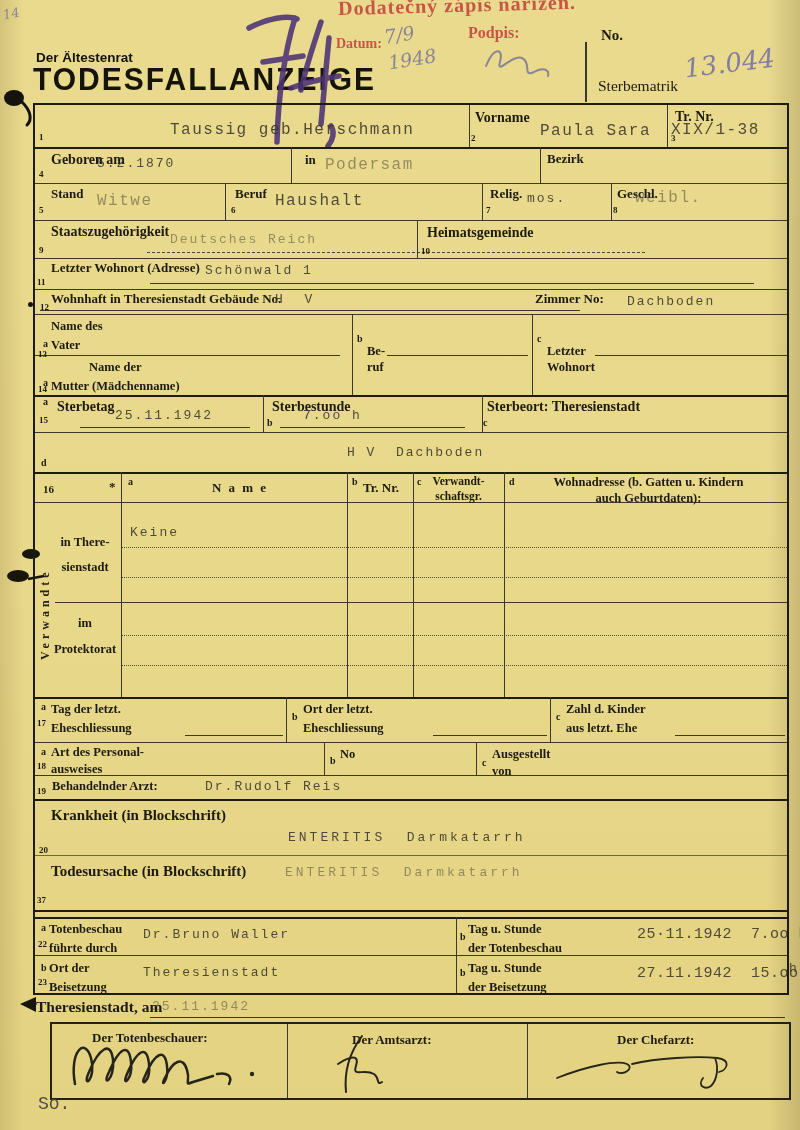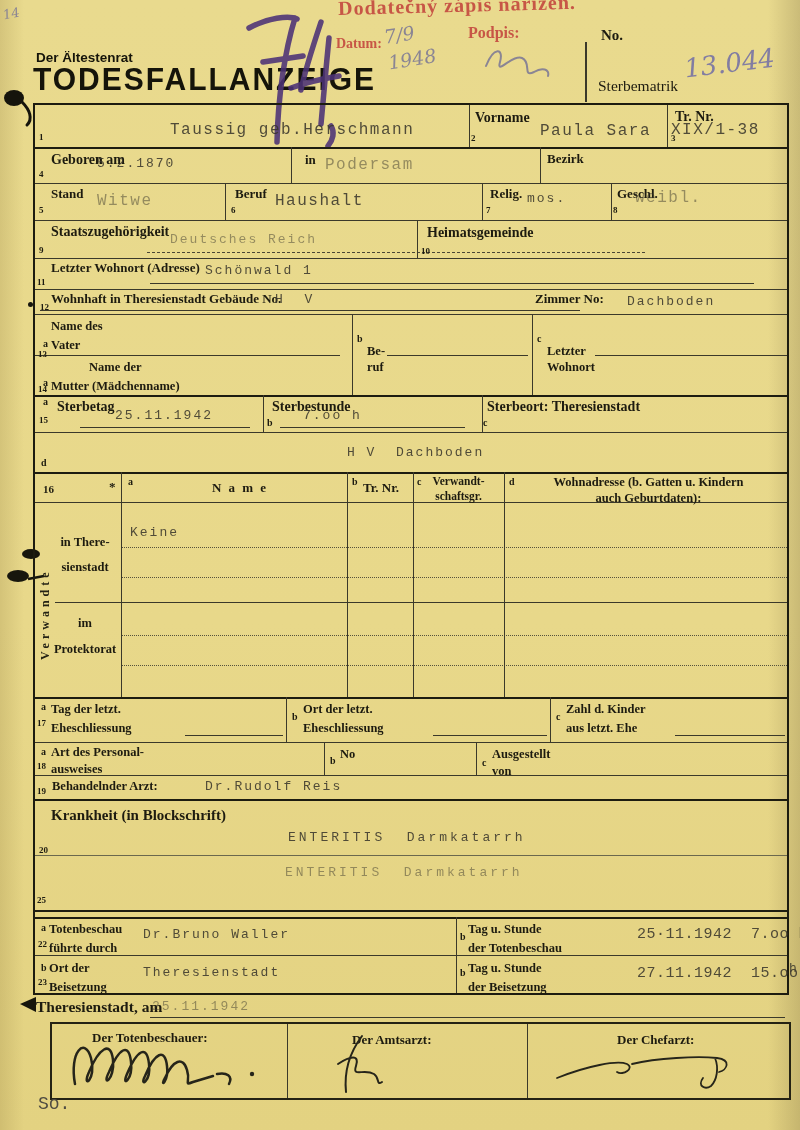--- a/index.html
+++ b/index.html
@@ -260,21 +260,22 @@
     <div class="abs lbl sm" style="left:457px;top:641px;line-height:1.35;">Ausgestellt
 von</div>
 
     <div class="abs num" style="left:2px;top:681px;">19</div>
     <div class="abs lbl sm" style="left:17px;top:673px;">Behandelnder Arzt:</div>
     <div class="abs typed lg" style="left:170px;top:674px;">Dr.Rudolf Reis</div>
 
     <div class="abs lbl big" style="left:16px;top:701px;">Krankheit (in Blockschrift)</div>
     <div class="abs num" style="left:4px;top:740px;">20</div>
     <div class="abs typed lg" style="left:253px;top:725px;letter-spacing:3px;">ENTERITIS  Darmkatarrh</div>
-    <div class="abs num" style="left:2px;top:790px;">25</div>
+    <div class="abs lbl big" style="left:16px;top:757px;">Todesursache (in Blockschrift)</div>
+    <div class="abs num" style="left:2px;top:790px;">37</div>
     <div class="abs typed lg faded" style="left:250px;top:760px;letter-spacing:3px;">ENTERITIS  Darmkatarrh</div>
 
     <div class="abs sub" style="left:6px;top:817px;">a</div>
     <div class="abs num" style="left:3px;top:834px;">22</div>
     <div class="abs lbl sm" style="left:14px;top:815px;line-height:1.5;">Totenbeschau
 führte durch</div>
     <div class="abs typed lg" style="left:108px;top:822px;">Dr.Bruno Waller</div>
     <div class="abs sub" style="left:425px;top:826px;">b</div>
     <div class="abs lbl sm" style="left:433px;top:815px;line-height:1.5;">Tag u. Stunde
 der Totenbeschau</div>

